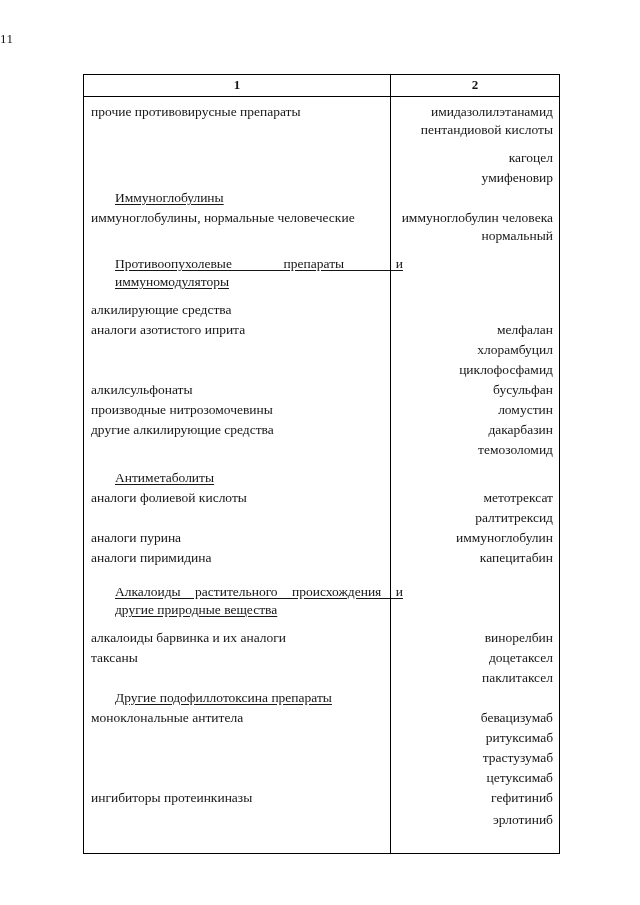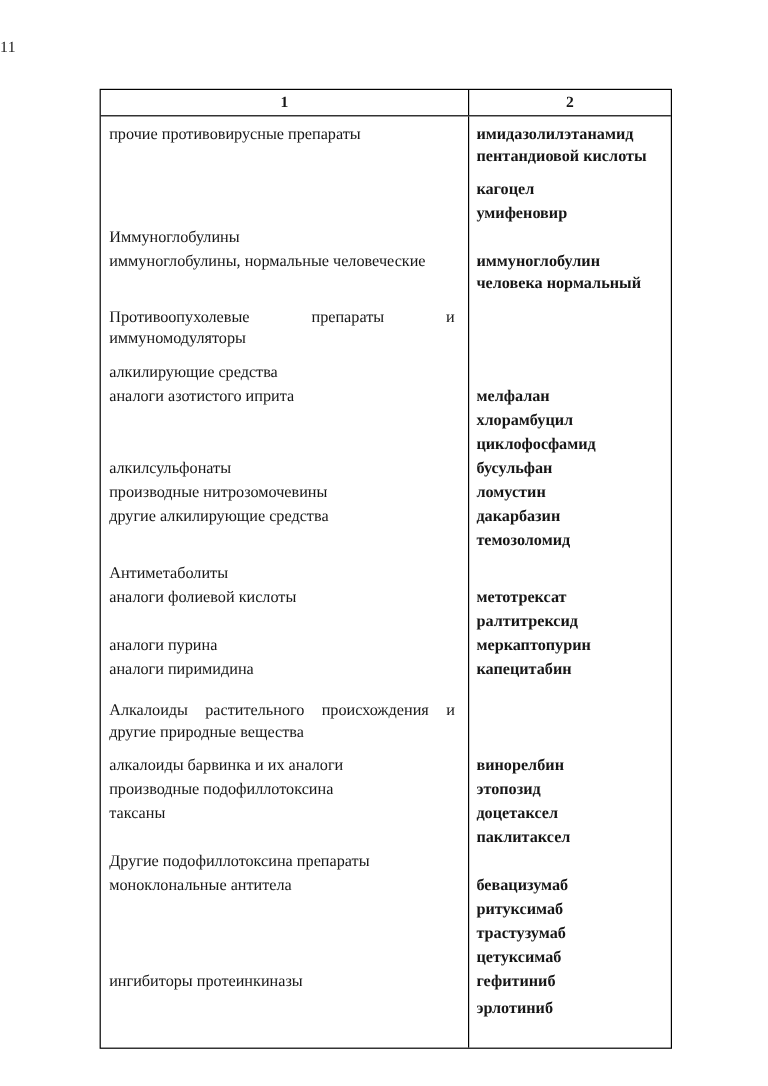--- a/index.html
+++ b/index.html
@@ -60,26 +60,25 @@
     line-height: 18px;
   }
   .row.gap-sm { margin-top: 10px; }
   .row.gap-md { margin-top: 16px; }
   .cell-left {
     width: 307px;
     padding: 0 12px 0 7px;
     text-align: left;
   }
   .cell-left.justify { text-align: justify; }
-  .cell-left.underline { text-underline-offset: 2px; }
+  .cell-left.underline { text-decoration: underline; text-underline-offset: 2px; margin-left: 24px; }
   .cell-right {
     flex: 1;
-    text-align: left;
+    text-align: right;
     padding: 0 6px;
-    font-weight: bold;
   }
 </style>
 </head>
 <body>
 
 <div class="page-number">11</div>
 
 <div class="doc-table">
   <div class="thead">
     <div class="th th-1">1</div>
@@ -150,37 +149,33 @@
       <div class="row">
         <div class="cell-left">аналоги фолиевой кислоты</div>
         <div class="cell-right">метотрексат</div>
       </div>
       <div class="row">
         <div class="cell-left"></div>
         <div class="cell-right">ралтитрексид</div>
       </div>
       <div class="row">
         <div class="cell-left">аналоги пурина</div>
-        <div class="cell-right">меркаптопурин</div>
+        <div class="cell-right">иммуноглобулин</div>
       </div>
       <div class="row">
         <div class="cell-left">аналоги пиримидина</div>
         <div class="cell-right">капецитабин</div>
       </div>
       <div class="row gap-md">
         <div class="cell-left underline justify">Алкалоиды растительного происхождения и другие природные вещества</div>
         <div class="cell-right"></div>
       </div>
       <div class="row gap-sm">
         <div class="cell-left">алкалоиды барвинка и их аналоги</div>
         <div class="cell-right">винорелбин</div>
-      </div>
-      <div class="row">
-        <div class="cell-left">производные подофиллотоксина</div>
-        <div class="cell-right">этопозид</div>
       </div>
       <div class="row">
         <div class="cell-left">таксаны</div>
         <div class="cell-right">доцетаксел</div>
       </div>
       <div class="row">
         <div class="cell-left"></div>
         <div class="cell-right">паклитаксел</div>
       </div>
       <div class="row">

